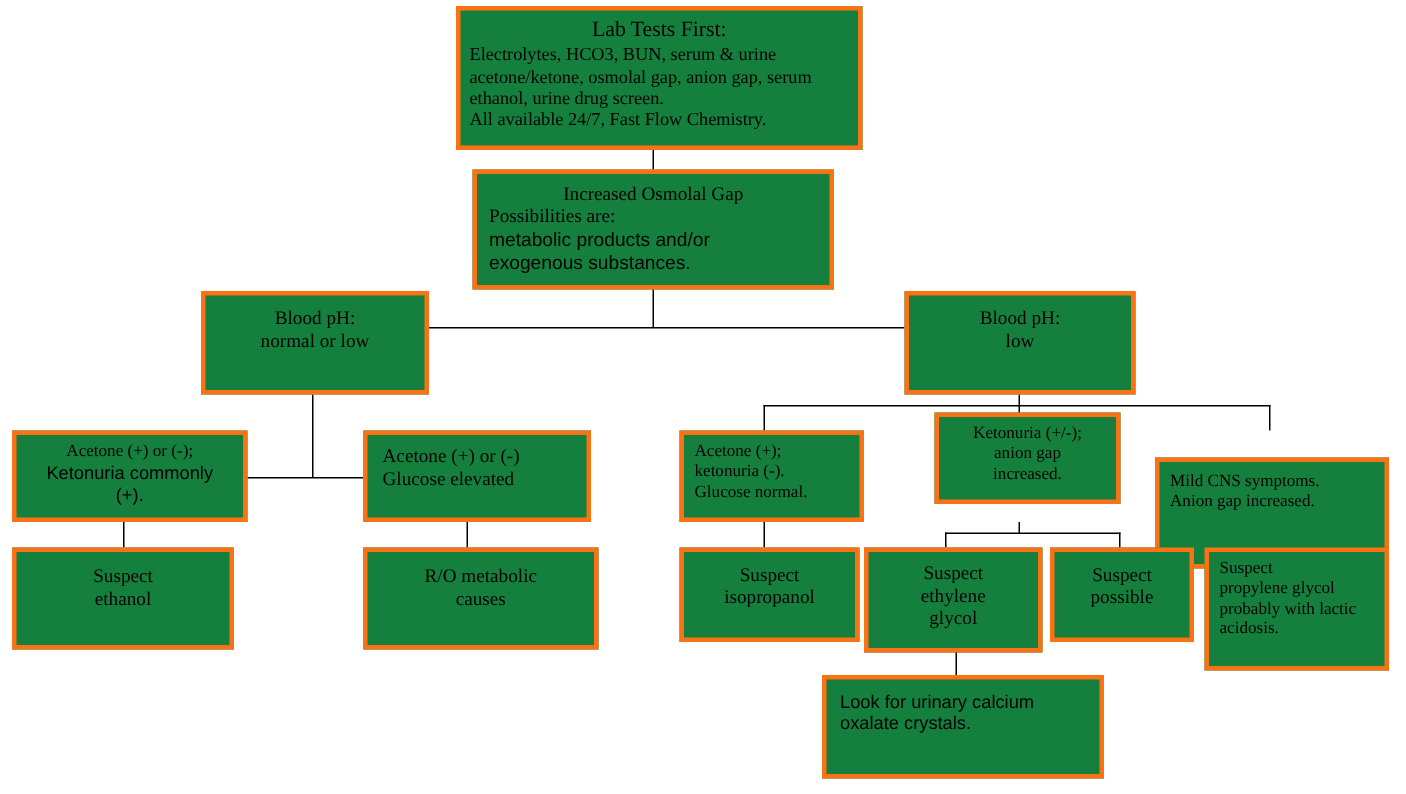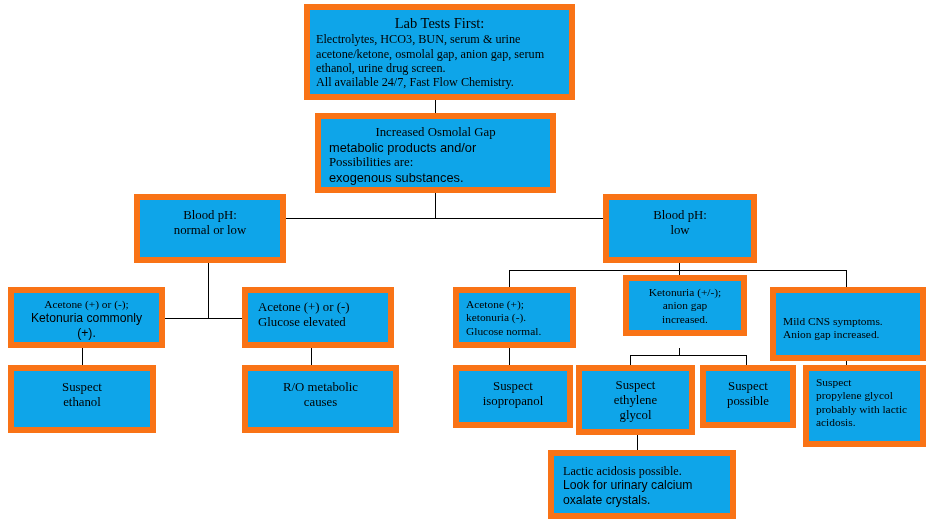--- a/index.html
+++ b/index.html
@@ -12,22 +12,22 @@
     position: relative;
     width: 937px;
     height: 529px;
     background: #ffffff;
     overflow: hidden;
     font-family: "Liberation Serif", "DejaVu Serif", serif;
     color: #000000;
   }
   .box {
     position: absolute;
-    border: 6px solid #f97316;
-    background: #0ea5e9;
+    border: 3px solid #f97316;
+    background: #15803d;
     box-sizing: border-box;
     z-index: 2;
     overflow: hidden;
   }
   .box .ln {
     display: block;
     white-space: nowrap;
     line-height: 1.18;
   }
   .ctr { text-align: center; }
@@ -84,22 +84,22 @@
   <div class="box ctr" style="left:304px; top:4px; width:271px; height:96px; padding:5px 6px 0 6px;">
     <span class="ln title-ln">Lab Tests First:</span>
     <span class="ln f12 lft">Electrolytes, HCO3, BUN, serum &amp; urine</span>
     <span class="ln f12 lft">acetone/ketone, osmolal gap, anion gap, serum</span>
     <span class="ln f12 lft">ethanol, urine drug screen.</span>
     <span class="ln f12 lft">All available 24/7, Fast Flow Chemistry.</span>
   </div>
 
   <div class="box" style="left:315px; top:113px; width:241px; height:80px; padding:6px 8px 0 8px;">
     <span class="ln f13 ctr">Increased Osmolal  Gap</span>
+    <span class="ln f13 lft">Possibilities are:</span>
     <span class="ln f13 lft sans">metabolic products and/or</span>
-    <span class="ln f13 lft">Possibilities are:</span>
     <span class="ln f13 lft sans">exogenous substances.</span>
   </div>
 
   <div class="box ctr" style="left:134px; top:194px; width:152px; height:69px; padding:8px 6px 0 6px;">
     <span class="ln f13">Blood pH:</span>
     <span class="ln f13">normal or low</span>
   </div>
 
   <div class="box ctr" style="left:603px; top:194px; width:154px; height:69px; padding:8px 6px 0 6px;">
     <span class="ln f13">Blood pH:</span>
@@ -132,21 +132,21 @@
     <span class="ln f11">ketonuria (-).</span>
     <span class="ln f11">Glucose normal.</span>
   </div>
 
   <div class="box ctr" style="left:623px; top:275px; width:124px; height:61px; padding:5px 3px 0 3px;">
     <span class="ln f11">Ketonuria (+/-);</span>
     <span class="ln f11">anion gap</span>
     <span class="ln f11">increased.</span>
   </div>
 
-  <div class="box lft" style="left:770px; top:287px; width:156px; height:74px; padding:22px 0 0 7px;">
+  <div class="box lft" style="left:770px; top:305px; width:156px; height:74px; padding:7px 0 0 7px;">
     <span class="ln f11">Mild CNS symptoms.</span>
     <span class="ln f11">Anion gap increased.</span>
   </div>
 
   <div class="box ctr" style="left:453px; top:365px; width:120px; height:63px; padding:8px 2px 0 2px;">
     <span class="ln f13">Suspect</span>
     <span class="ln f13">isopropanol</span>
   </div>
 
   <div class="box ctr" style="left:576px; top:365px; width:119px; height:70px; padding:7px 2px 0 2px;">
@@ -161,18 +161,17 @@
   </div>
 
   <div class="box lft" style="left:803px; top:365px; width:123px; height:82px; padding:5px 0 0 7px;">
     <span class="ln f11">Suspect</span>
     <span class="ln f11">propylene glycol</span>
     <span class="ln f11">probably with lactic</span>
     <span class="ln f11">acidosis.</span>
   </div>
 
   <div class="box lft" style="left:548px; top:450px; width:188px; height:69px; padding:8px 0 0 9px;">
-    <span class="ln f12">Lactic acidosis possible.</span>
     <span class="ln f12 sans">Look for urinary calcium</span>
     <span class="ln f12 sans">oxalate crystals.</span>
   </div>
 
 </div>
 
 </body></html>

